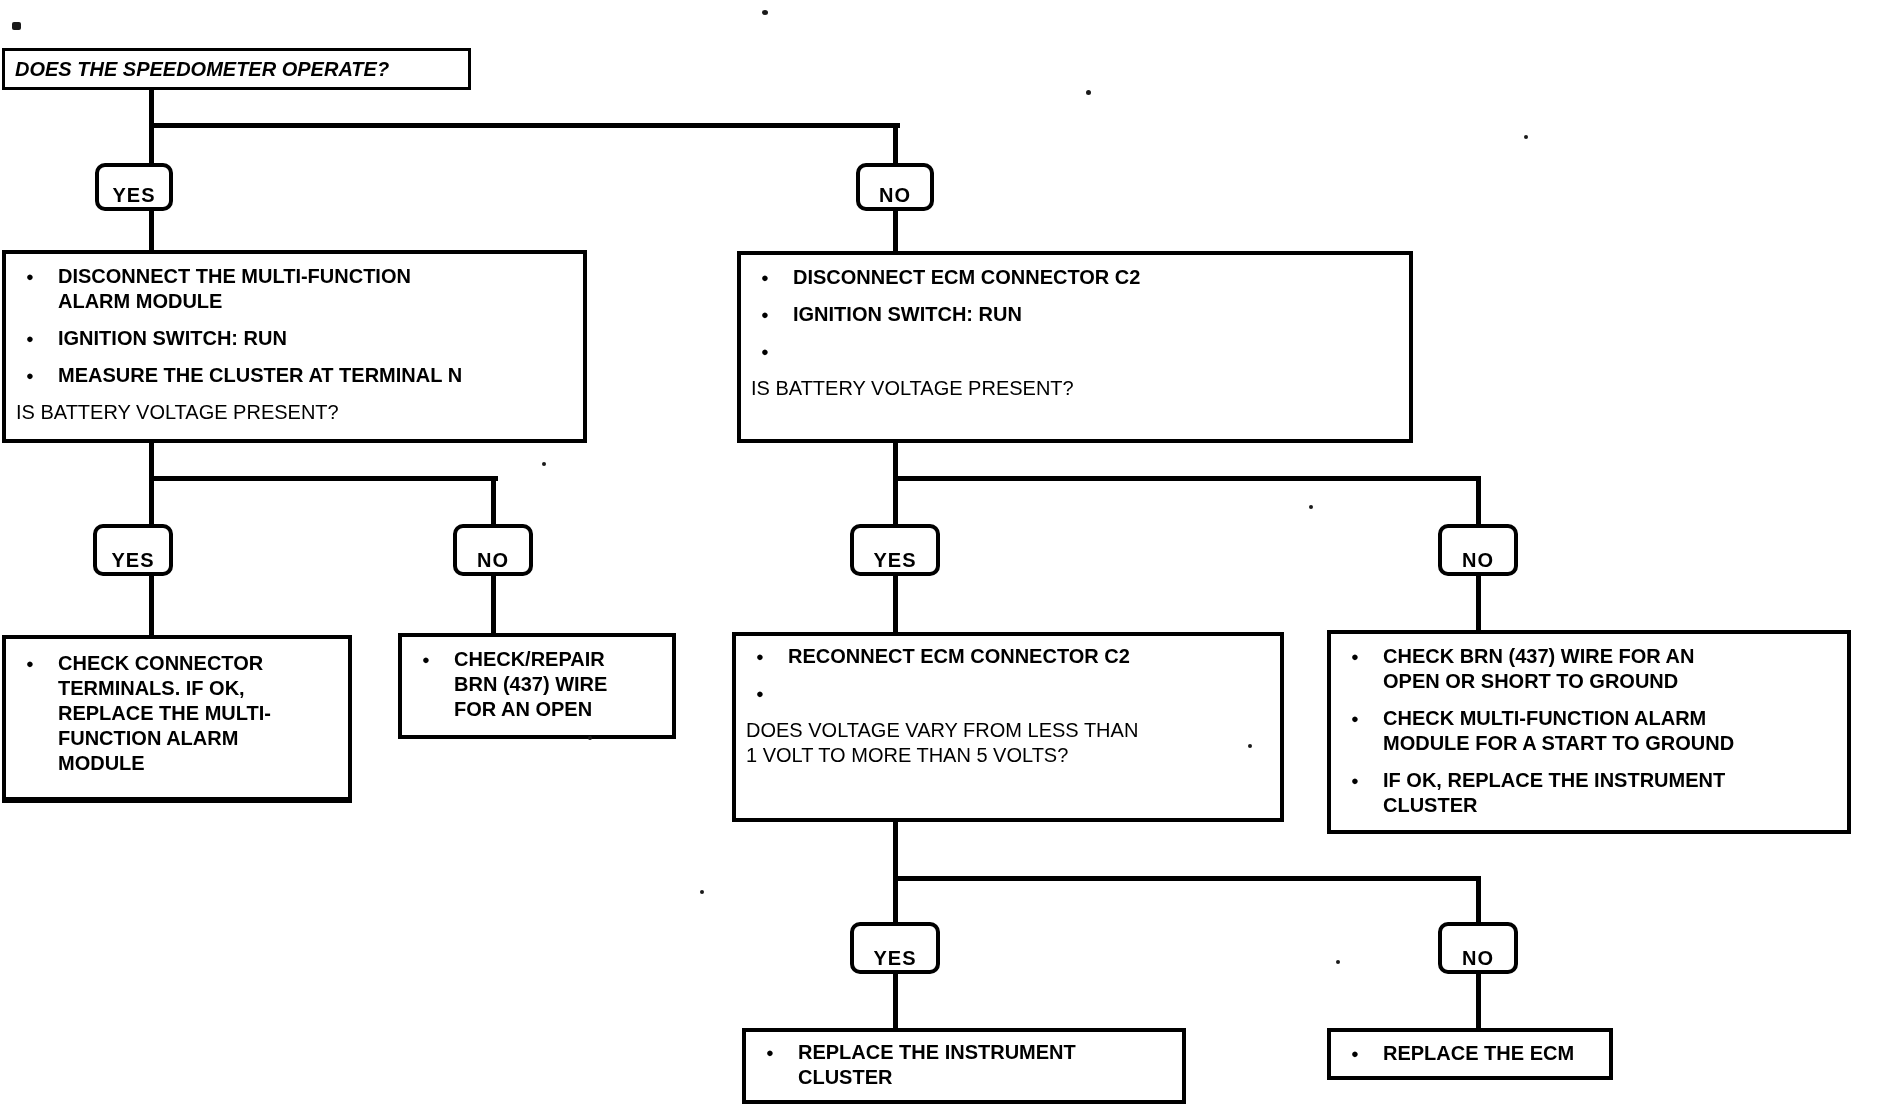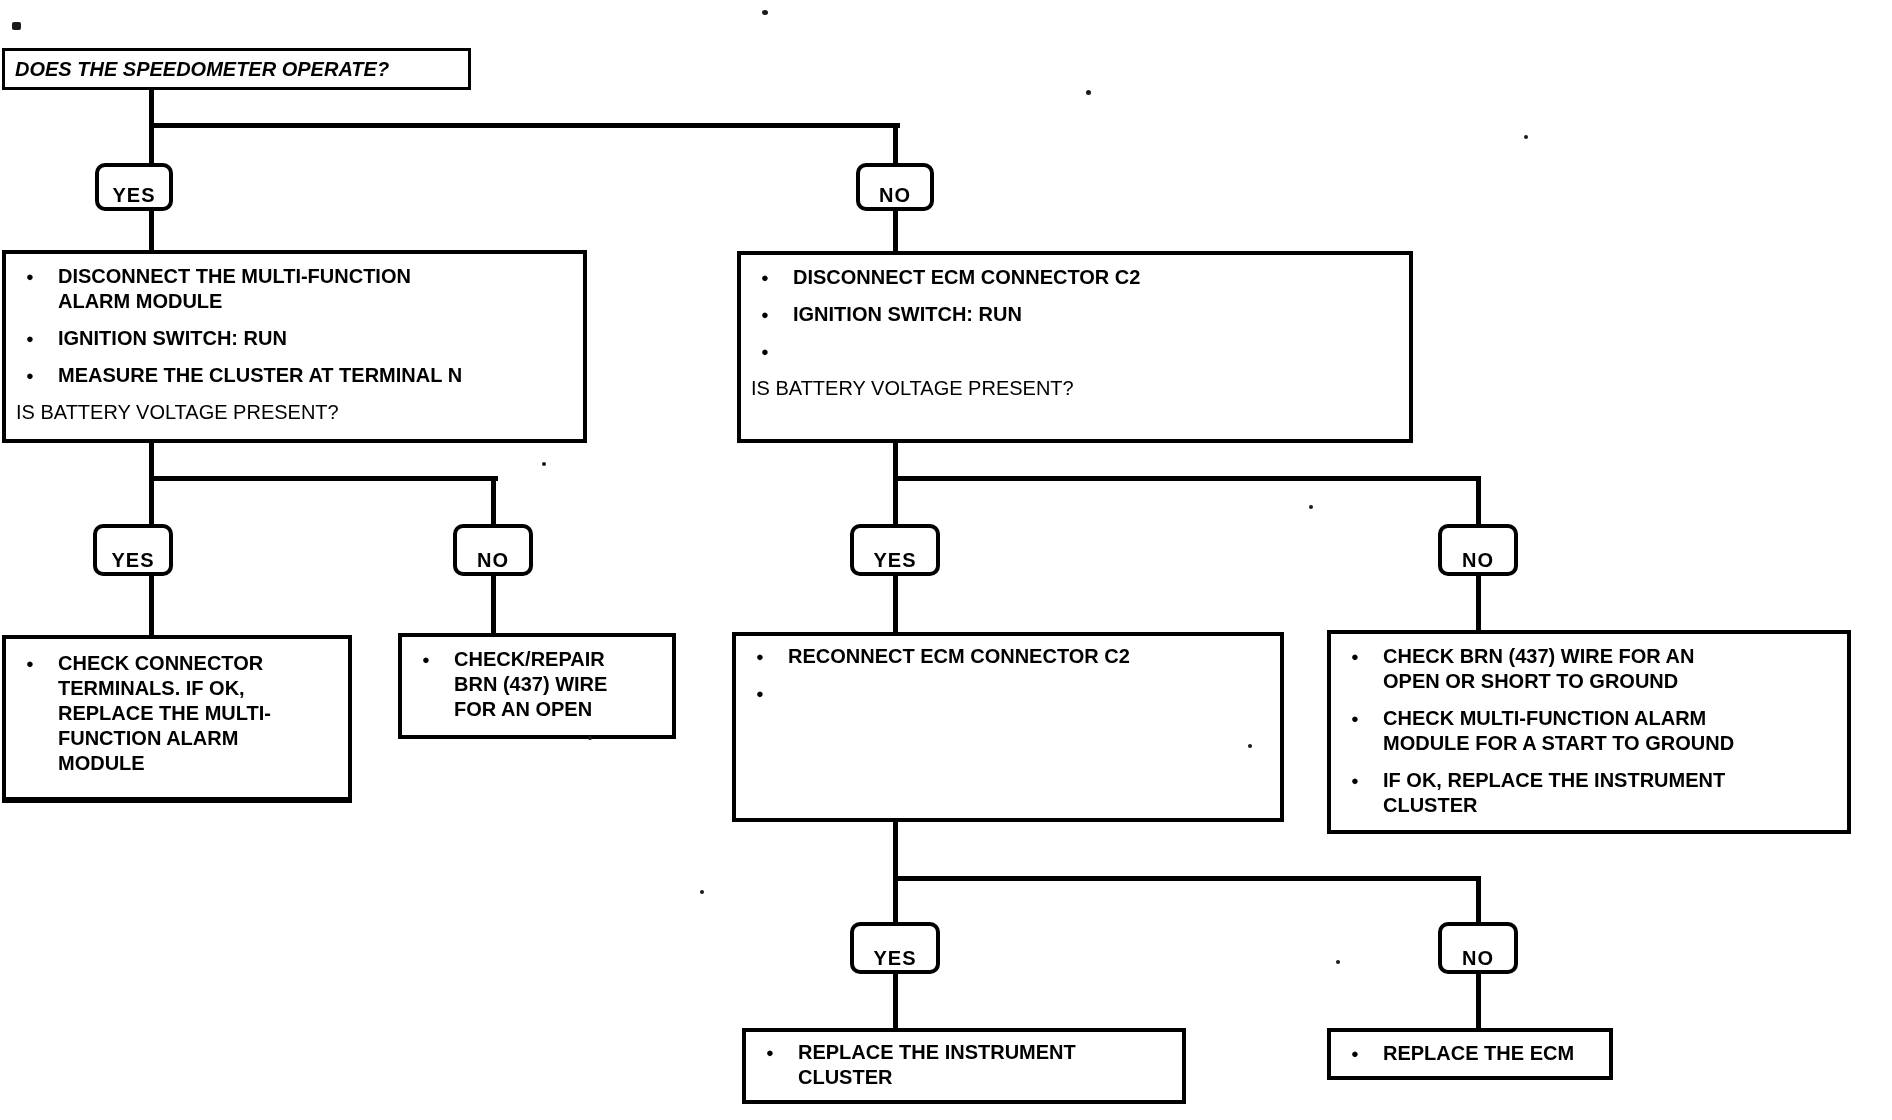--- a/index.html
+++ b/index.html
@@ -158,20 +158,21 @@
 
   <div class="box" style="left:732px;top:632px;width:552px;height:190px;">
     <div class="content" style="padding-top:8px;">
       <div class="brow">
         <span class="dot">●</span>
         <span class="btxt mw380">RECONNECT ECM CONNECTOR C2</span>
       </div>
       <div class="brow">
         <span class="dot">●</span>
       </div>
+      <div class="q mw398">DOES VOLTAGE VARY FROM LESS THAN 1 VOLT TO MORE THAN 5 VOLTS?</div>
     </div>
   </div>
 
   <div class="box" style="left:1327px;top:630px;width:524px;height:204px;">
     <div class="content" style="padding-top:10px;">
       <div class="brow">
         <span class="dot">●</span>
         <span class="btxt mw360">CHECK BRN (437) WIRE FOR AN OPEN OR SHORT TO GROUND</span>
       </div>
       <div class="brow">

